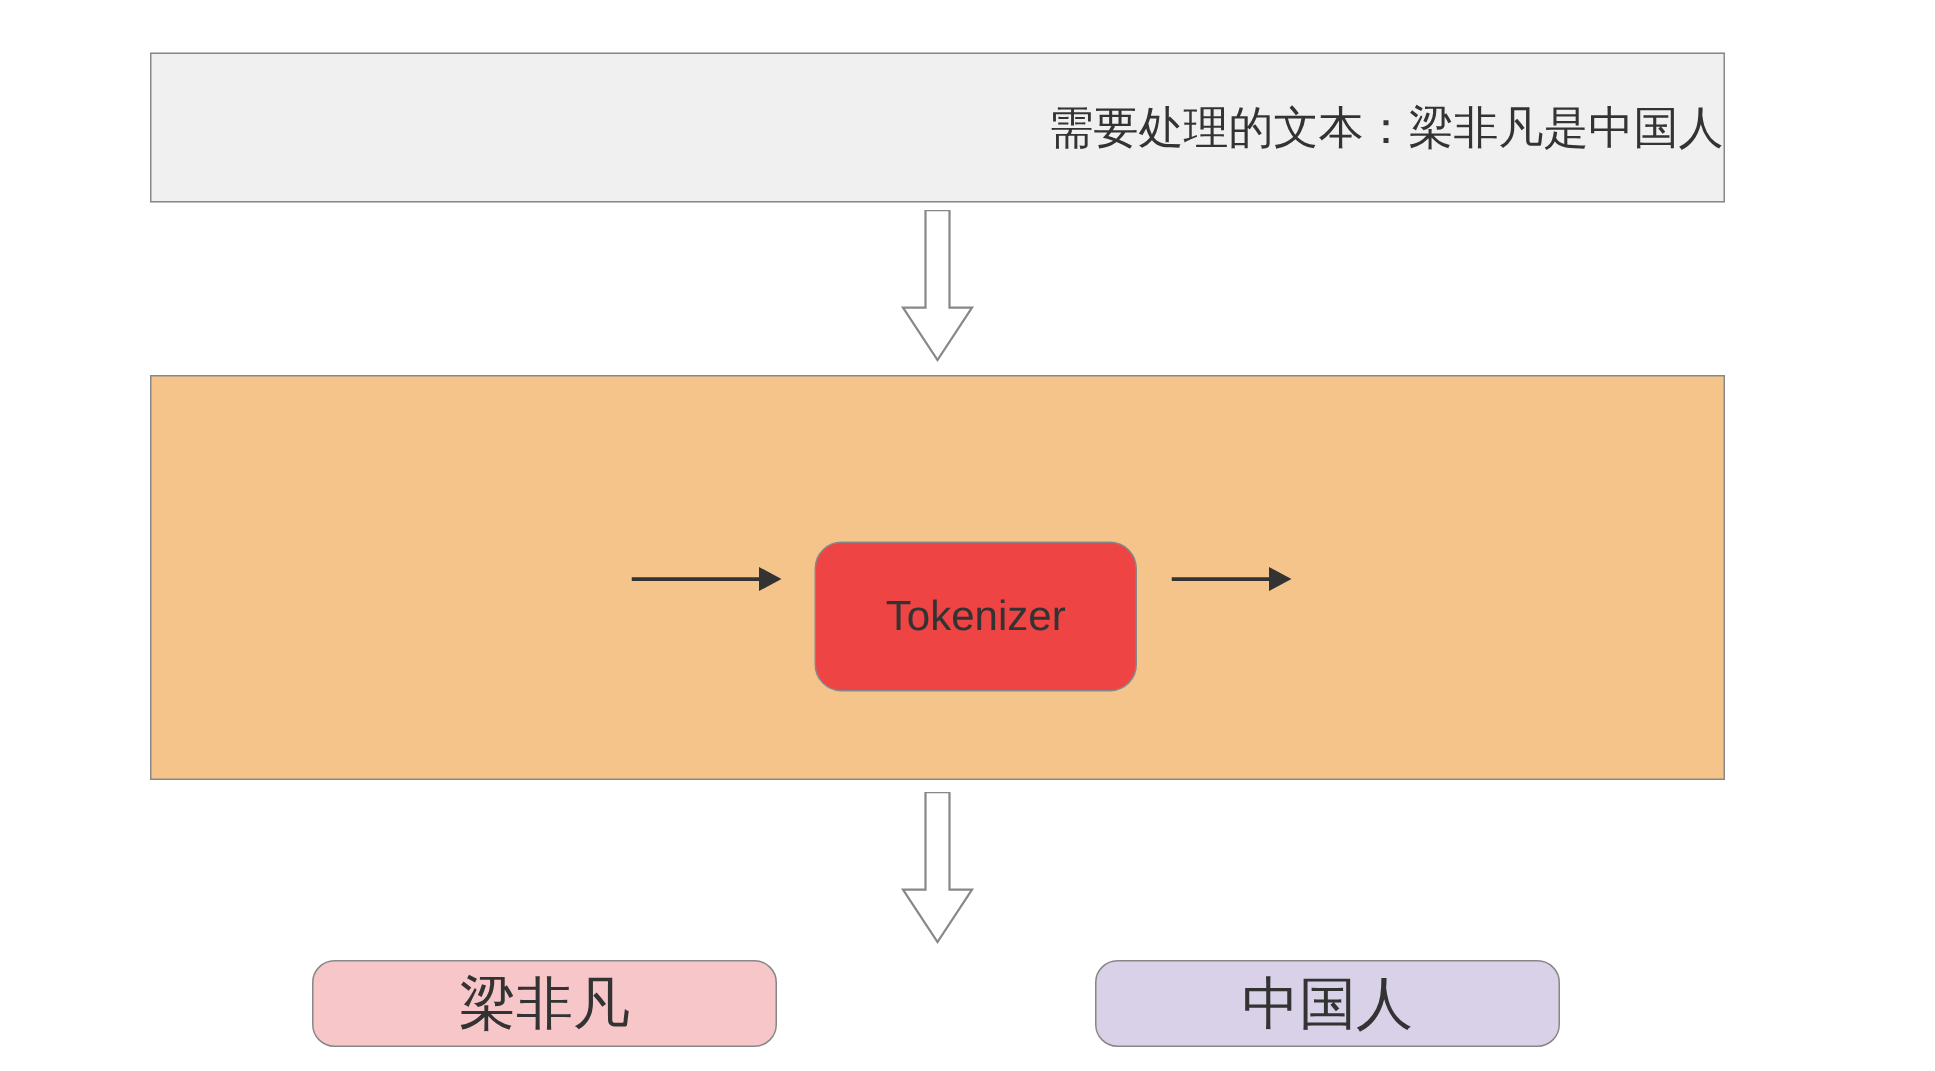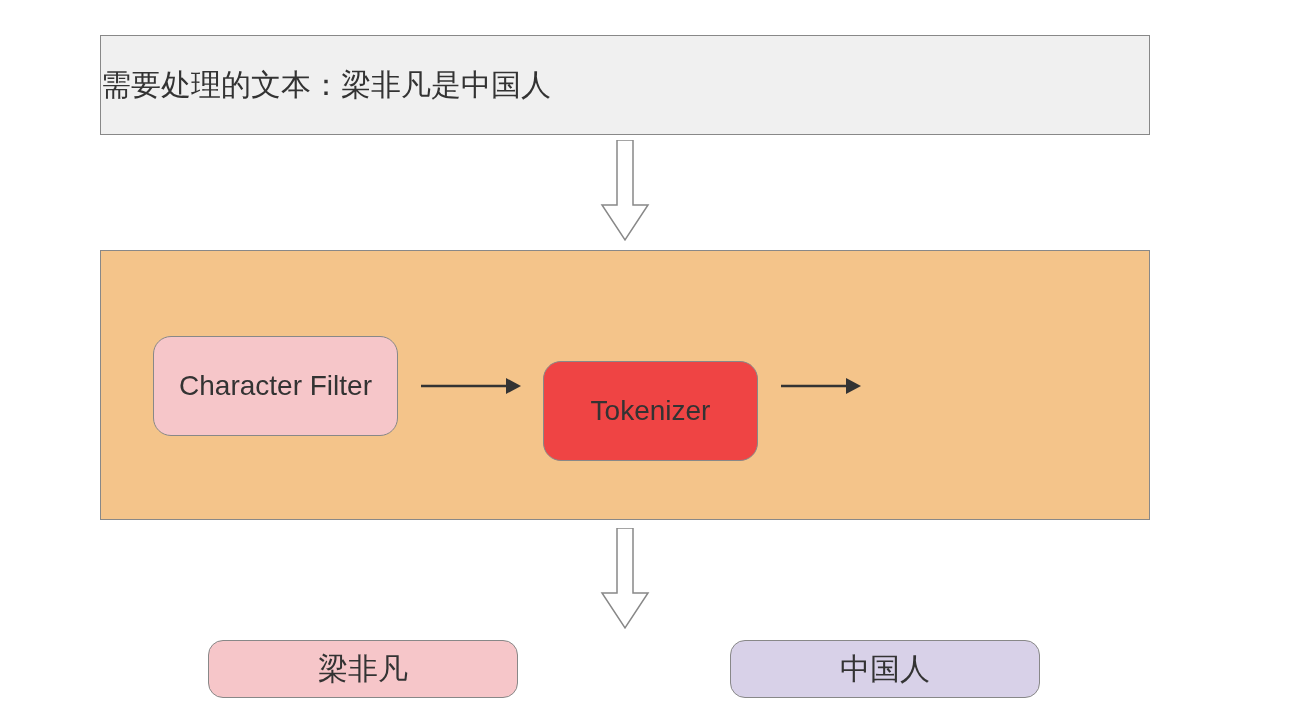--- a/index.html
+++ b/index.html
@@ -17,21 +17,21 @@
     .input-box {
       position: absolute;
       left: 100px;
       top: 35px;
       width: 1050px;
       height: 100px;
       background: #f0f0f0;
       border: 1.5px solid #888888;
       display: flex;
       align-items: center;
-      justify-content: flex-start;
+      justify-content: flex-end;
       font-size: 30px;
       color: #333333;
     }
     .arrow-down-1 {
       position: absolute;
       left: 600px;
       top: 140px;
     }
     .arrow-down-2 {
       position: absolute;
@@ -88,21 +88,21 @@
       top: 120px;
     }
     .output-box {
       position: absolute;
       height: 58px;
       border-radius: 15px;
       border: 1.5px solid #888888;
       display: flex;
       align-items: center;
       justify-content: center;
-      font-size: 30px;
+      font-size: 38px;
       color: #333333;
     }
     .output-1 {
       left: 208px;
       top: 640px;
       width: 310px;
       background: #f6c6c9;
     }
     .output-2 {
       left: 730px;
@@ -119,23 +119,20 @@
   <span>需要处理的文本：梁非凡是中国人</span>
 </div>
 
 <div class="arrow-down-1">
   <svg width="50" height="105" viewBox="0 0 50 105">
     <path d="M 17 0 L 17 65 L 2 65 L 25 100 L 48 65 L 33 65 L 33 0 Z" fill="#ffffff" stroke="#888888" stroke-width="1.5"></path>
   </svg>
 </div>
 
 <div class="pipeline-box">
-  <div class="stage stage-char-filter">
-    <span>Character Filter</span>
-  </div>
 
   <div class="arrow-right-1">
     <svg width="100" height="30" viewBox="0 0 100 30">
       <line x1="0" y1="15" x2="85" y2="15" stroke="#333333" stroke-width="2.5"></line>
       <path d="M 85 7 L 100 15 L 85 23 Z" fill="#333333"></path>
     </svg>
   </div>
 
   <div class="stage stage-tokenizer">
     <span>Tokenizer</span>

